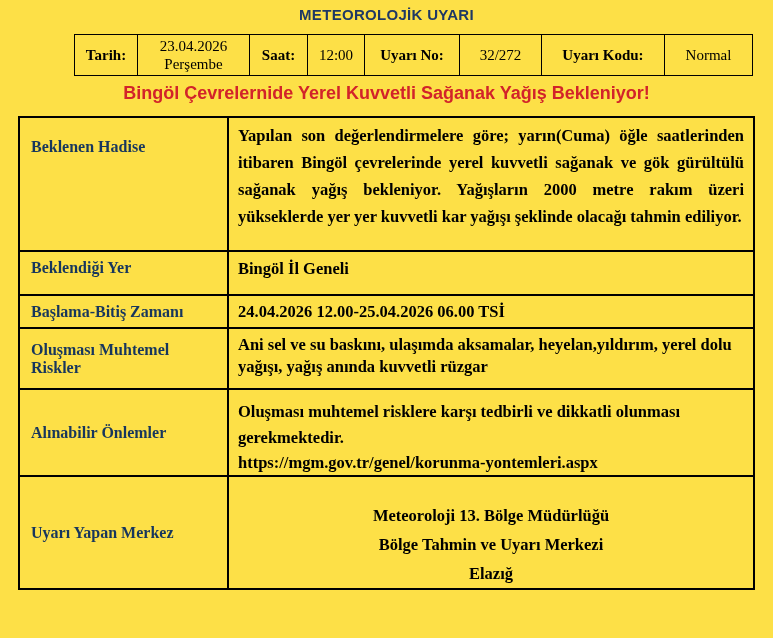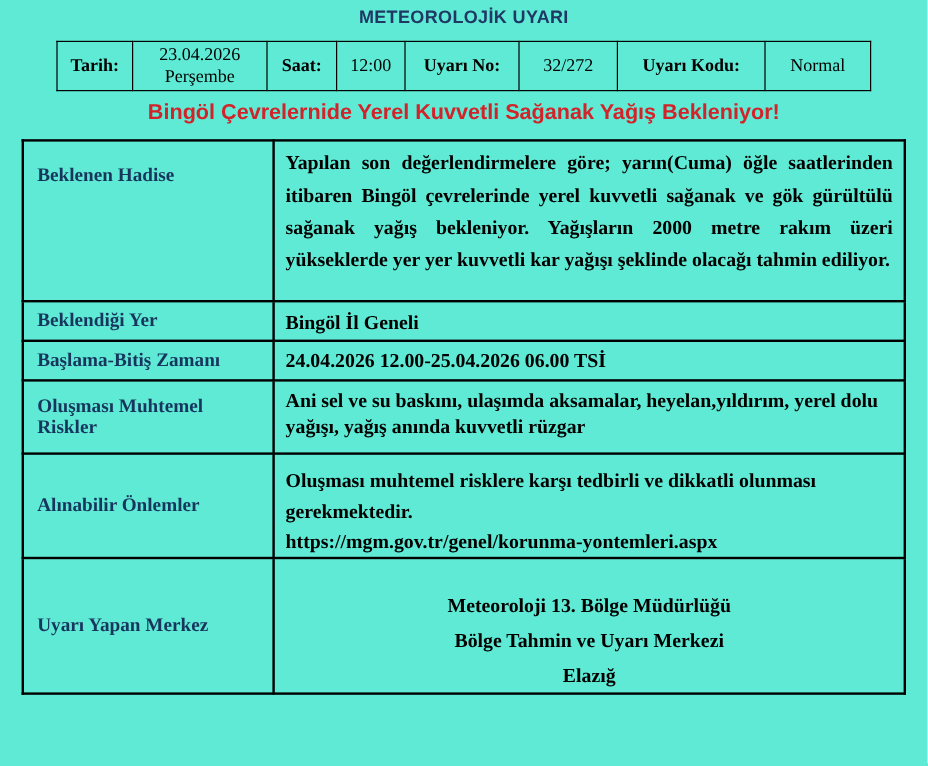--- a/index.html
+++ b/index.html
@@ -1,37 +1,37 @@
 <!DOCTYPE html>
 <html><head>
 <meta charset="utf-8">
 <style>
   * { margin: 0; padding: 0; box-sizing: border-box; }
   html, body { background: #ffffff; }
   .page {
     position: relative;
     width: 773px;
     height: 638px;
-    background: #5eead4;
+    background: #fde047;
     font-family: "Liberation Serif", serif;
     color: #000000;
     overflow: hidden;
   }
   .doc-title {
     padding-top: 6px;
     text-align: center;
     font-family: "Liberation Sans", sans-serif;
     font-weight: bold;
     font-size: 15px;
     letter-spacing: 0.3px;
     color: #1F3864;
   }
   table { border-collapse: collapse; table-layout: fixed; }
   .header-table {
-    margin: 11px 0 0 47px;
+    margin: 11px 0 0 74px;
     width: 678px;
     height: 42px;
   }
   .header-table td {
     border: 1.5px solid #000000;
     text-align: center;
     vertical-align: middle;
     font-size: 15px;
     line-height: 18px;
     padding: 2px 3px;
@@ -61,21 +61,21 @@
     color: #17365D;
   }
   .main-table td.value {
     padding-left: 9px;
     padding-right: 9px;
     font-weight: bold;
     font-size: 16.5px;
     color: #000000;
   }
   .row-hadise        { height: 134px; }
-  .row-yer           { height: 33px; }
+  .row-yer           { height: 44px; }
   .row-zaman         { height: 33px; }
   .row-siddet        { height: 36px; }
   .row-riskler       { height: 61px; border-radius: 32px; }
   .row-onlemler      { height: 78px; }
   .row-merkez        { height: 108px; }
 
   .row-hadise td.label { vertical-align: top; padding-top: 20px; }
   .row-hadise td.value {
     vertical-align: top;
     padding-top: 4px;

